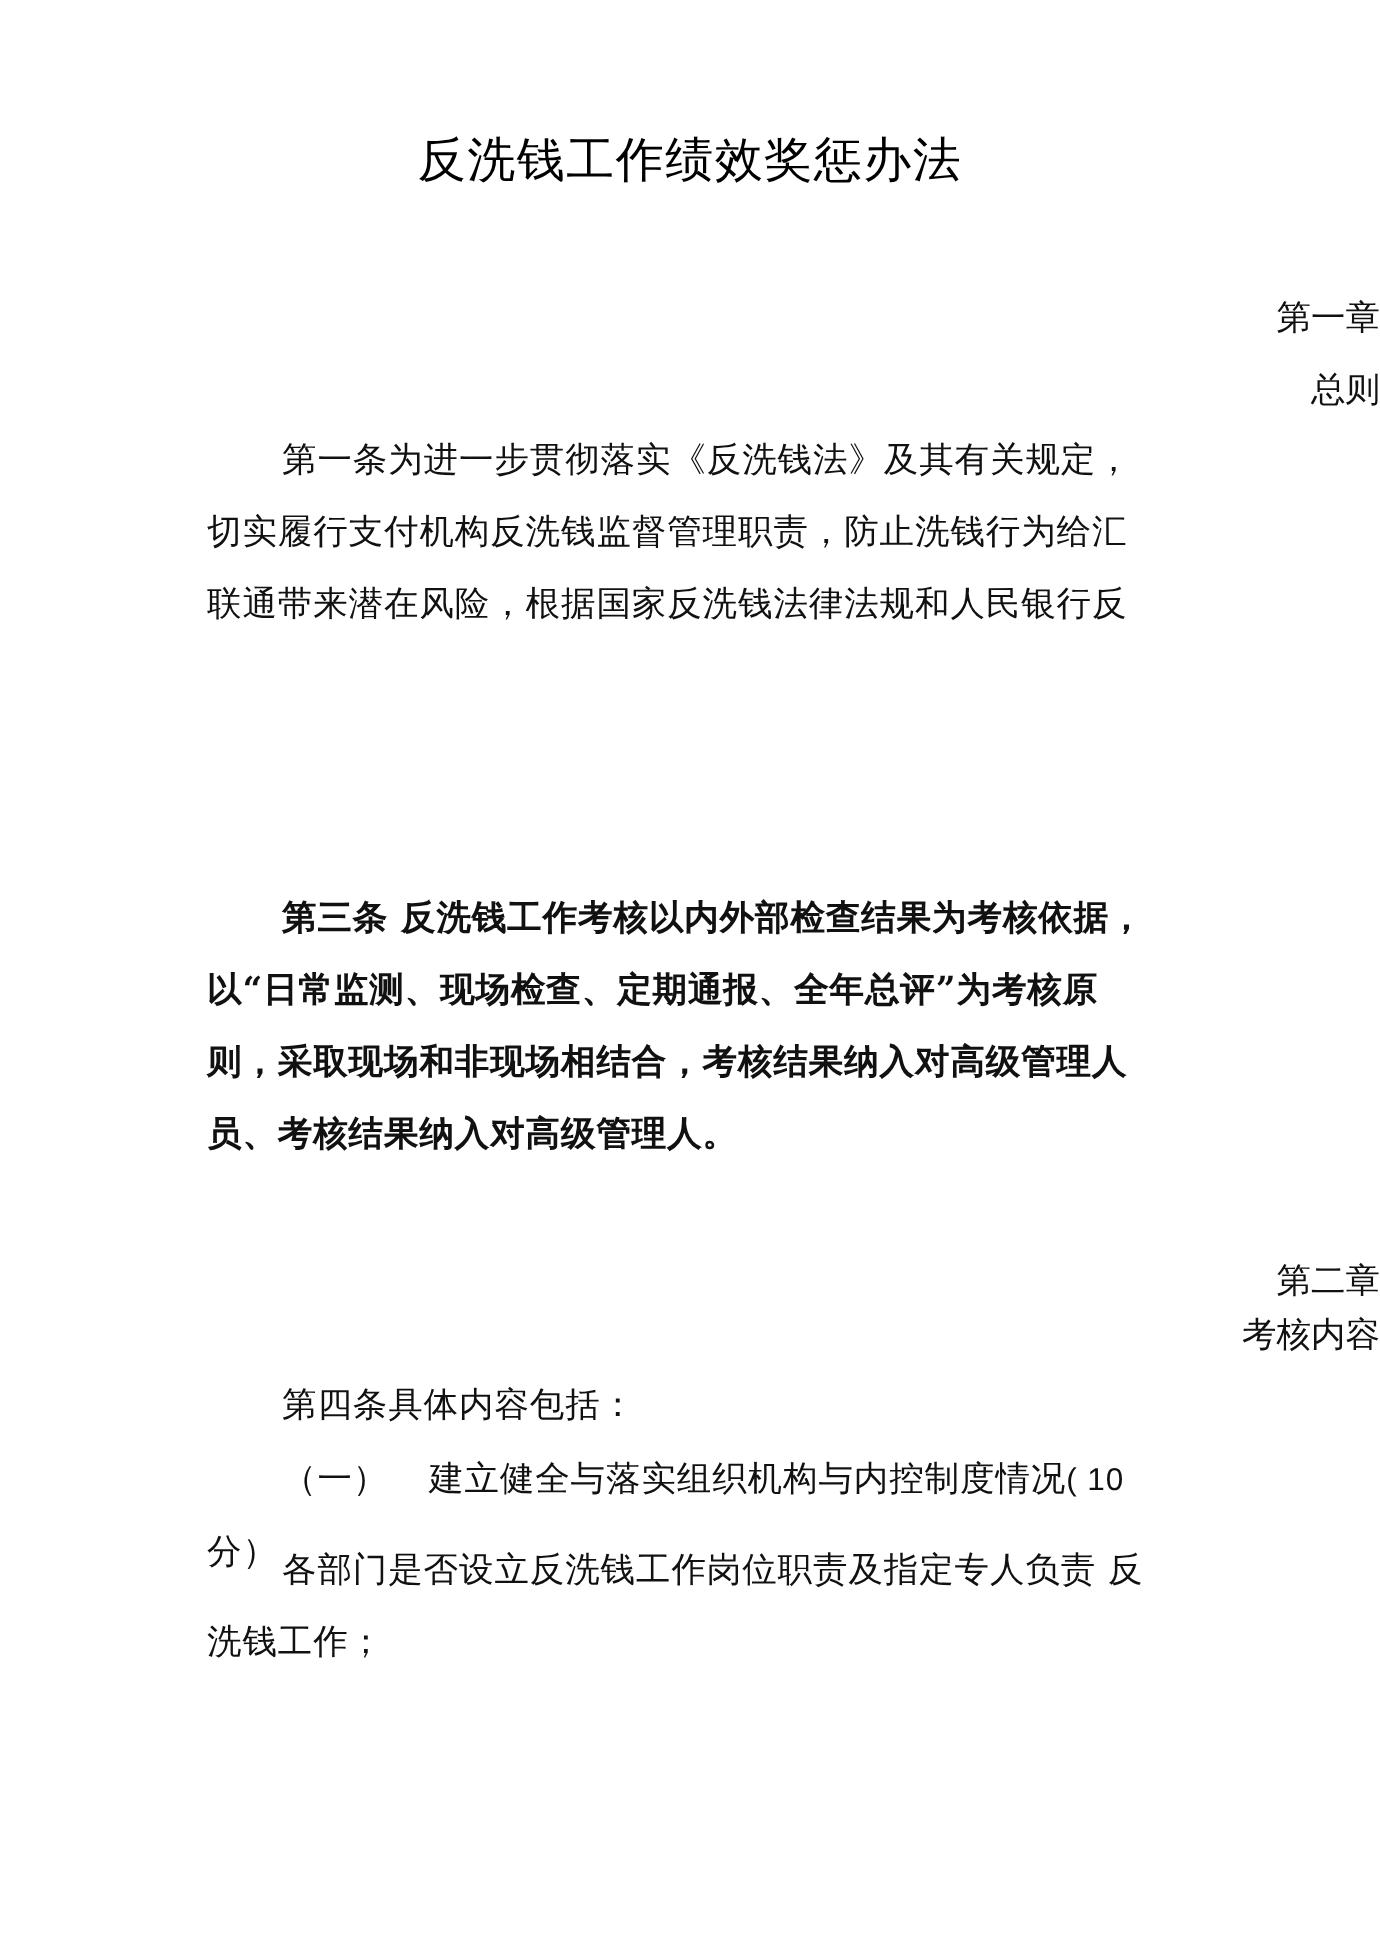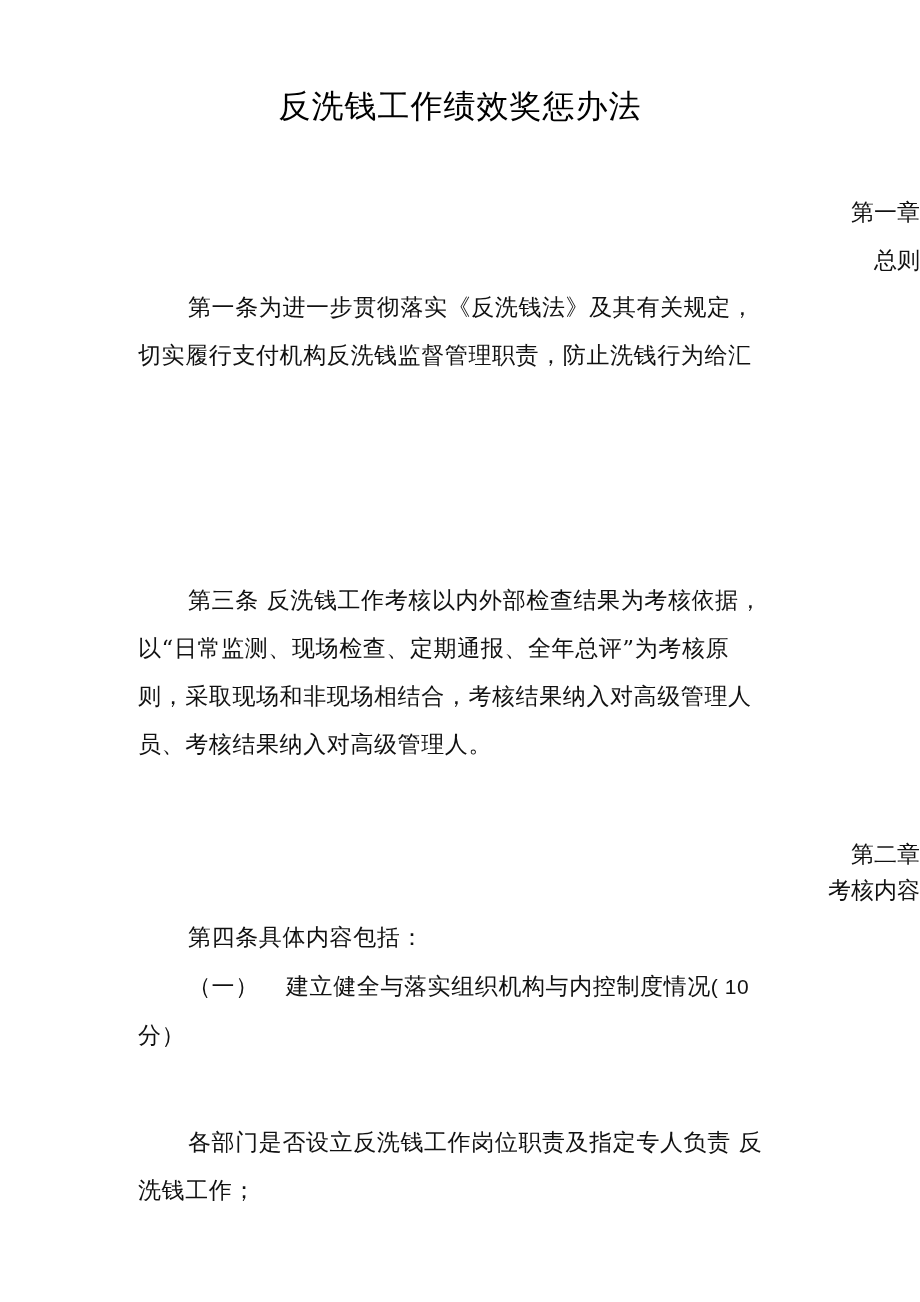--- a/index.html
+++ b/index.html
@@ -60,40 +60,41 @@
 <div class="page">
 
   <div class="title">反洗钱工作绩效奖惩办法</div>
 
   <div class="center" style="top:197px;">第一章</div>
   <div class="center" style="top:245px;">总则</div>
 
   <div class="para-lines" style="top:283px;">
     <span class="line first">第一条为进一步贯彻落实《反洗钱法》及其有关规定，</span>
     <span class="line">切实履行支付机构反洗钱监督管理职责，防止洗钱行为给汇</span>
+    <span class="line">联通带来潜在风险，根据国家反洗钱法律法规和人民银行反</span>
   </div>
 
 
-  <div class="para-lines" style="top:576px;">
+  <div class="para-lines" style="top:588px;font-weight:bold;">
     <span class="line first">第三条  反洗钱工作考核以内外部检查结果为考核依据，</span>
     <span class="line">以“日常监测、现场检查、定期通报、全年总评”为考核原</span>
     <span class="line">则，采取现场和非现场相结合，考核结果纳入对高级管理人</span>
     <span class="line">员、考核结果纳入对高级管理人。</span>
   </div>
 
   <div class="center" style="top:827px;margin-top:12px;">第二章</div>
   <div class="center" style="top:875px;">考核内容</div>
 
   <div class="para-lines" style="top:913px;">
     <span class="line first">第四条具体内容包括：</span>
   </div>
 
   <div class="para-lines" style="top:962px;">
     <span class="line first"><span class="item-label">（一）</span><span>建立健全与落实组织机构与内控制度情况</span><span class="latin">( 10</span></span>
     <span class="line">分）</span>
   </div>
 
-  <div class="para-lines" style="top:1118px;">
+  <div class="para-lines" style="top:1023px;">
     <span class="line first">各部门是否设立反洗钱工作岗位职责及指定专人负责  反</span>
     <span class="line">洗钱工作；</span>
   </div>
 
 </div>
 
 </body></html>

